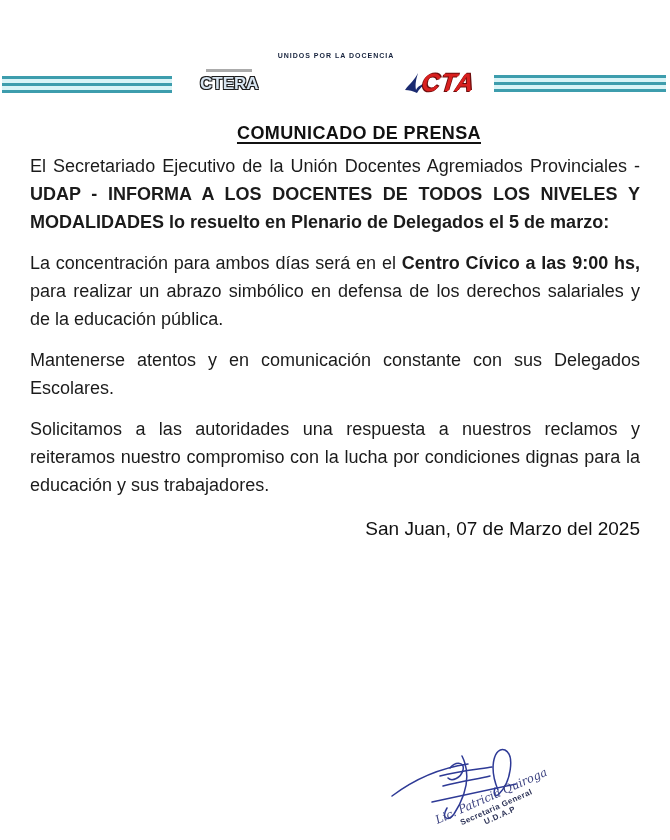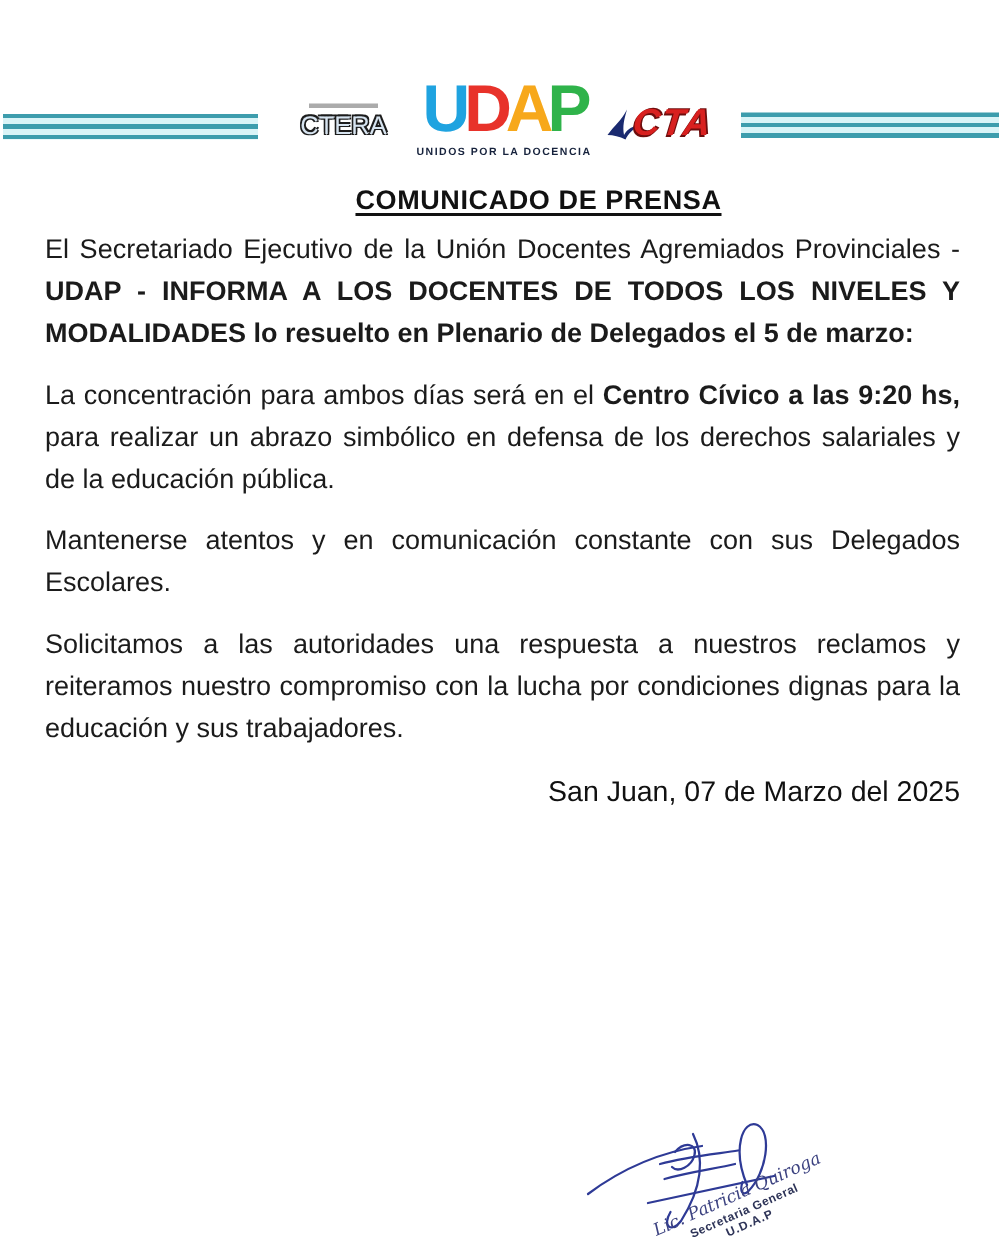--- a/index.html
+++ b/index.html
@@ -13,21 +13,21 @@
   .rule {
     position:absolute; height:17px;
     background:repeating-linear-gradient(#3D9DAD 0 3px, #D9F4F7 3px 7px);
   }
   .rule-left  { left:2px;   top:76px; width:170px; }
   .rule-right { left:494px; top:75px; width:172px; }
 
   .ctera { position:absolute; left:200px; top:69px; width:58px; text-align:center; }
   .ctera-strip { height:3px; margin:0 6px 2px 6px; background:#8f8f8f; opacity:.75; }
   .ctera-text {
-    font-size:17px; font-weight:400; letter-spacing:0px; color:#d7e4f0;
+    font-size:17px; font-weight:700; letter-spacing:0px; color:#d7e4f0;
     text-shadow:-1px -1px 0 #1c1c1c, 1px -1px 0 #1c1c1c, -1px 1px 0 #1c1c1c,
                  1px 1px 0 #1c1c1c, 0 0 1px #2b4a66;
   }
 
   .udap { position:absolute; left:277px; top:50px; width:118px; text-align:center; }
   .udap-letters { font-size:44px; line-height:46px; font-weight:800; letter-spacing:-4px; }
   .udap-letters span { display:inline-block; }
   .udap-accent { position:absolute; left:44px; top:16px; width:7px; height:22px; z-index:-1; }
   .udap-tagline {
     margin-top:2px; font-size:7px; font-weight:700; letter-spacing:1px; color:#16223c;
@@ -84,42 +84,39 @@
 
   <div class="rule rule-left"></div>
 
   <div class="ctera">
     <div class="ctera-strip"></div>
     <div class="ctera-text" style="color:#d7e4f0">CTERA</div>
   </div>
 
   <div class="udap">
     <div class="udap-accent" style="background:#F8D410"></div>
-    <div class="udap-letters">
-      <span style="color:#1FA3E0">U</span><span style="color:#E8322A">D</span><span style="color:#F7A81B">A</span><span style="color:#2FB34A">P</span>
-    </div>
     <div class="udap-tagline">UNIDOS POR LA DOCENCIA</div>
   </div>
 
   <div class="cta">
     <svg class="cta-bird" width="26" height="26" viewBox="0 0 26 26">
       <path d="M2 22 C7 15 11 13 15 5 C13 12 12 16 13 22 C15 18 19 16 24 15 C19 18 16 21 14 25 C10 23 6 22 2 22 Z" fill="#1A2A70"></path>
     </svg>
     <div class="cta-text" style="color:#D8201F">CTA</div>
   </div>
 
   <div class="rule rule-right"></div>
 
   <div class="title">COMUNICADO DE PRENSA</div>
 
   <div class="body-text">
     <p><span>El Secretariado Ejecutivo de la Unión Docentes Agremiados Provinciales - </span><span class="b">UDAP - INFORMA A LOS DOCENTES DE TODOS LOS NIVELES Y MODALIDADES lo resuelto en Plenario de Delegados el 5 de marzo:</span></p>
 
 
-    <p><span>La concentración para ambos días será en el </span><span class="b">Centro Cívico a las 9:20 hs,</span><span> para realizar un abrazo simbólico en defensa de los derechos salariales y de la educación pública.</span></p>
+    <p><span>La concentración para ambos días será en el </span><span class="b">Centro Cívico a las 9:00 hs,</span><span> para realizar un abrazo simbólico en defensa de los derechos salariales y de la educación pública.</span></p>
 
     <p><span>Mantenerse atentos y en comunicación constante con sus Delegados Escolares.</span></p>
 
     <p><span>Solicitamos a las autoridades una respuesta a nuestros reclamos y reiteramos nuestro compromiso con la lucha por condiciones dignas para la educación y sus trabajadores.</span></p>
 
 
     <div class="date-line">San Juan, 07 de Marzo del 2025</div>
   </div>
 
   <div class="signature">

